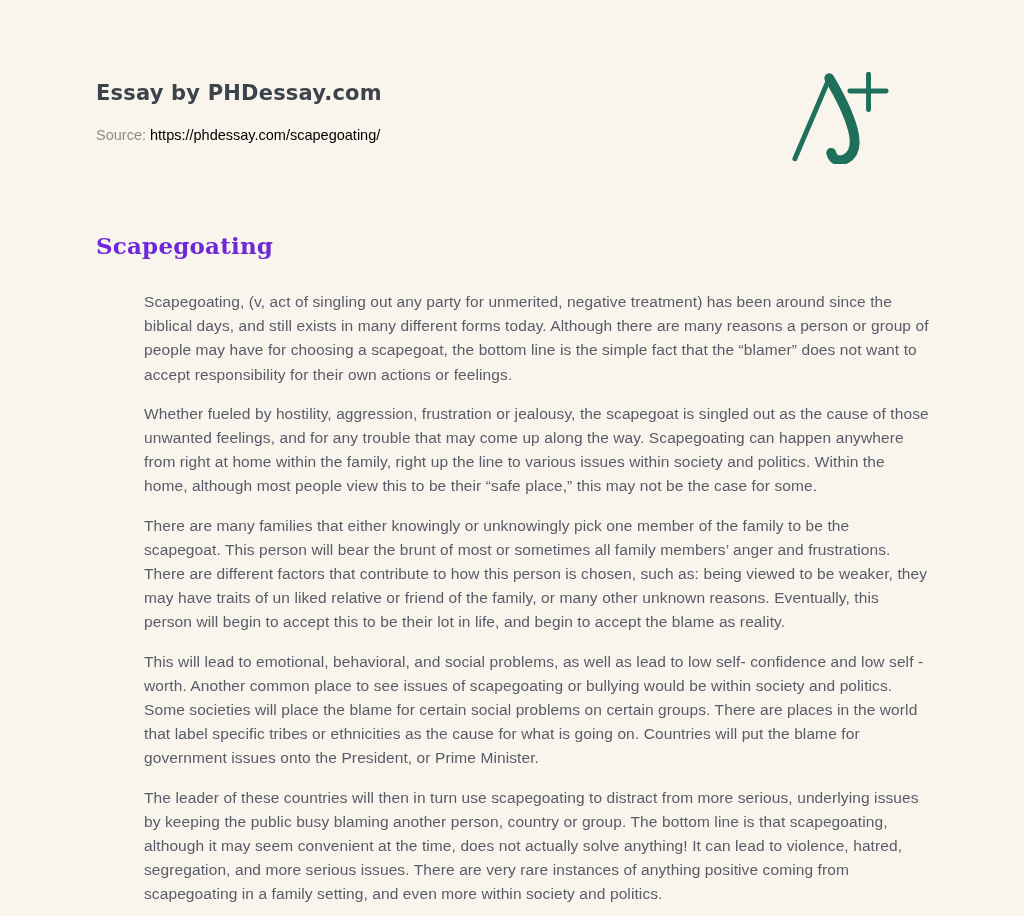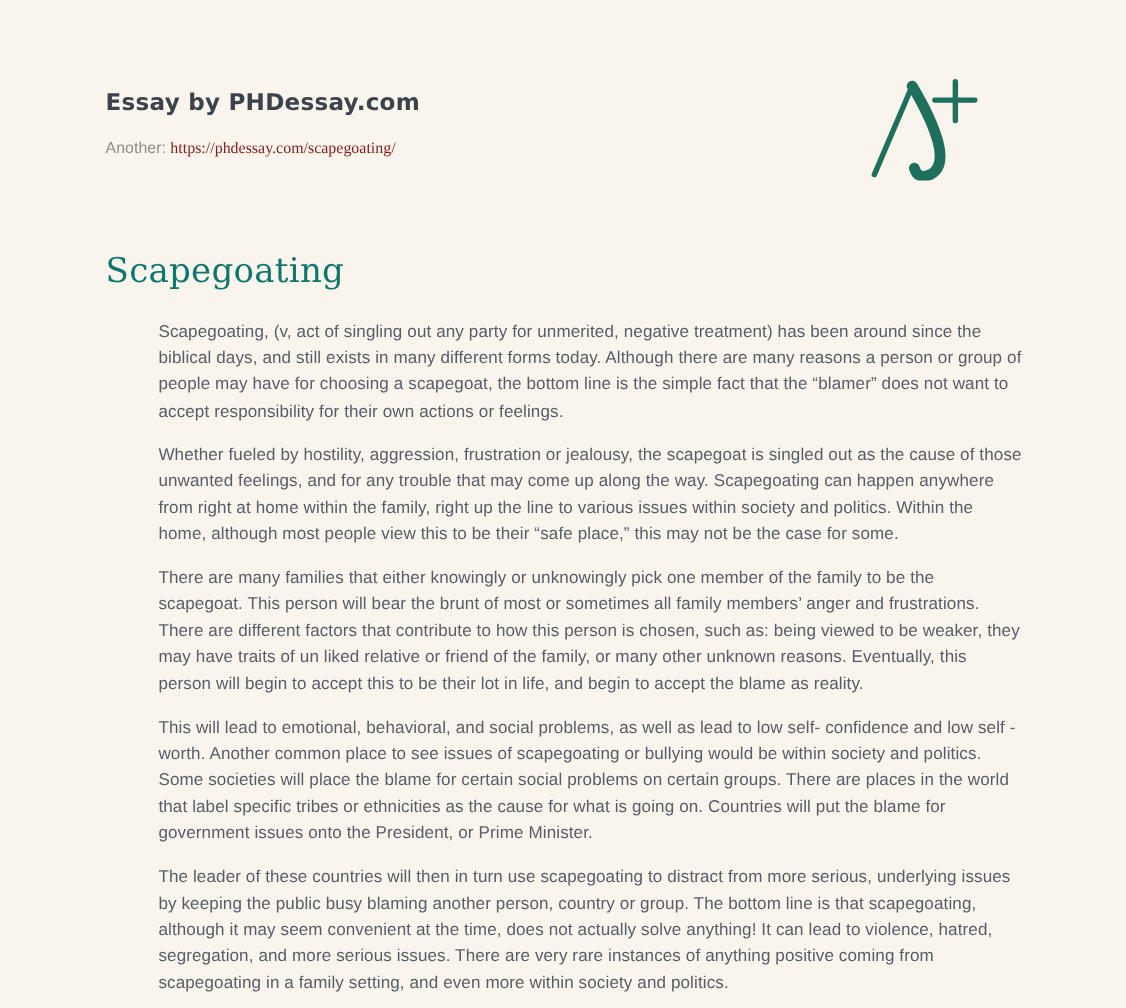--- a/index.html
+++ b/index.html
@@ -23,38 +23,37 @@
     letter-spacing: 0.2px;
     line-height: 26px;
   }
   .source-line {
     margin-top: 20px;
     font-size: 14.5px;
     line-height: 18px;
     color: #8f8d85;
   }
   .source-url {
-    color: #7f1d1d;
+    color: #000000;
     text-decoration: none;
     cursor: pointer;
-    font-family: Liberation Serif, serif;
   }
   .logo {
     position: absolute;
     top: 70px;
     right: 96px;
     width: 108px;
     height: 94px;
   }
   .article-title {
     margin-top: 84px;
     font-family: "DejaVu Serif", "Liberation Serif", serif;
-    font-size: 31px;
-    font-weight: 400;
-    color: #0f766e;
+    font-size: 23px;
+    font-weight: 700;
+    color: #6d28d9;
     line-height: 36px;
     letter-spacing: 0.2px;
   }
   .article-body {
     margin-top: 26px;
     width: 833px;
   }
   .article-body p {
     font-size: 15.5px;
     line-height: 24.2px;
@@ -65,21 +64,21 @@
   }
 </style>
 </head>
 <body>
 
 <div class="page">
 
   <div class="header">
     <div class="essay-by">Essay by PHDessay.com</div>
     <div class="source-line">
-      <span>Another:</span>
+      <span>Source:</span>
       <a class="source-url">https://phdessay.com/scapegoating/</a>
     </div>
   </div>
 
   <div class="logo">
     <svg viewBox="0 0 110 95" width="108" height="94" xmlns="http://www.w3.org/2000/svg" aria-hidden="true">
       <g fill="none" stroke="#1e6f5c" stroke-linecap="round">
         <path d="M7 90 Q24 50 42 8" stroke-width="5"></path>
         <path d="M42 8 Q60 38 66 60 Q72 83 59 90 Q47 95 44 84" stroke-width="10"></path>
         <path d="M63 21 H100" stroke-width="5"></path>

